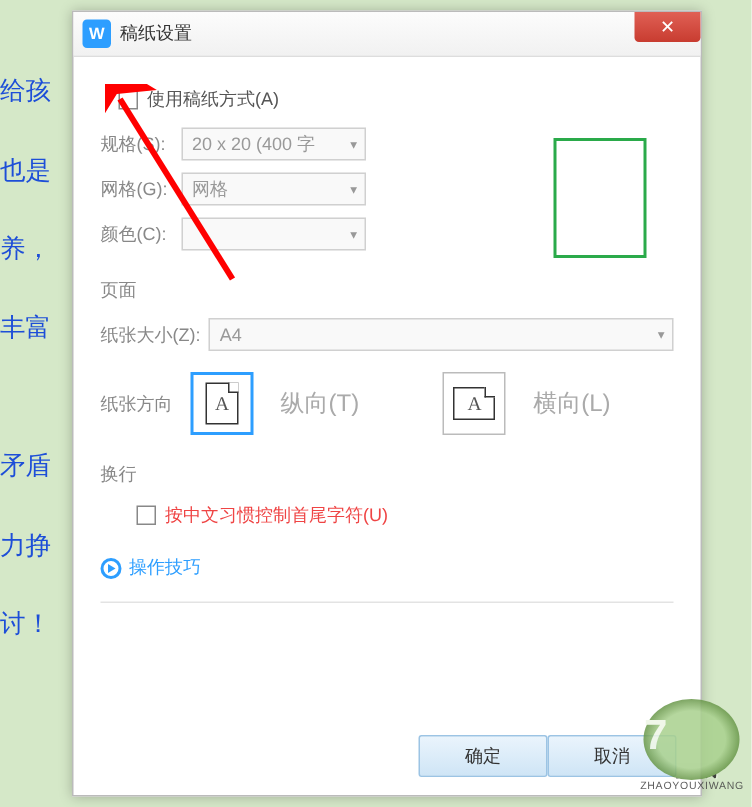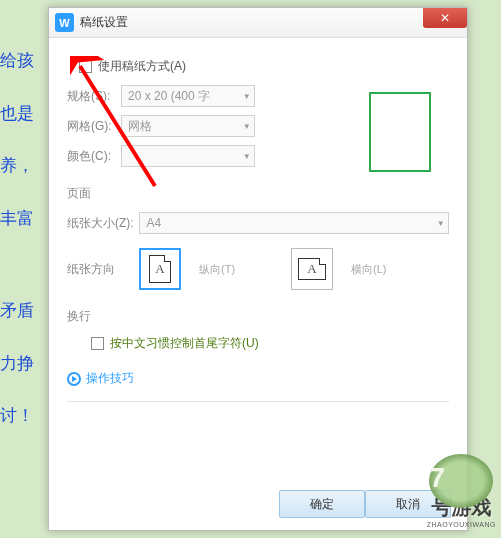--- a/index.html
+++ b/index.html
@@ -18,48 +18,48 @@
   .close-btn { position: absolute; right: 0; top: 0; width: 44px; height: 20px; background: linear-gradient(#e06055,#c83c30); color: #fff; display: flex; align-items: center; justify-content: center; font-size: 12px; border-bottom-left-radius: 3px; border-bottom-right-radius: 3px; cursor: pointer; }
   
   .content { padding: 20px 18px 10px 18px; font-size: 12px; color: #555; }
   
   .chk-row { display: flex; align-items: center; margin-bottom: 10px; padding-left: 12px; }
   .chk { width: 13px; height: 13px; border: 1px solid #888; background: #fff; margin-right: 6px; display: flex; align-items: center; justify-content: center; font-size: 10px; color: #555; cursor: pointer; }
   .chk.checked::after { content: "✓"; }
   
   .form-row { display: flex; align-items: center; margin-bottom: 8px; }
   .form-label { width: 54px; color: #888; font-size: 12px; text-align: left; }
-  .combo { height: 22px; border: 1px solid #d0d0d0; background: #f9f9f9; display: flex; align-items: center; padding: 0 6px; color: #999; font-size: 12px; position: relative; width: 134px; cursor: pointer; }
+  .combo { height: 22px; border: 1px solid #d0d0d0; background: #f9f9f9; display: flex; align-items: center; padding: 0 6px; color: #999; font-size: 12px; position: relative; width: 123px; cursor: pointer; }
   .combo .arrow { position: absolute; right: 5px; font-size: 9px; color: #999; }
   .combo.wide { width: 332px; }
   
   .preview { position: absolute; right: 36px; top: 84px; width: 62px; height: 80px; border: 2px solid #2aaa4a; background: #fff; }
   
   .section-label { margin: 18px 0 10px 0; color: #888; font-size: 12px; }
   
   .orient-row { display: flex; align-items: center; gap: 18px; }
   .orient-box { width: 42px; height: 42px; border: 1px solid #bbb; display: flex; align-items: center; justify-content: center; background: #fff; cursor: pointer; }
   .orient-box.sel { border: 2px solid #2d9eff; }
   .page-icon { width: 22px; height: 28px; border: 1px solid #333; display: flex; align-items: center; justify-content: center; font-size: 13px; font-family: serif; position: relative; }
   .page-icon.land { width: 28px; height: 22px; }
   .page-icon::before { content:""; position:absolute; top:-1px; right:-1px; width:6px; height:6px; border-left:1px solid #333; border-bottom:1px solid #333; background:#fff; }
-  .orient-text { color: #aaa; font-size: 11px; }
+  .orient-text { color: #aaa; font-size: 16px; }
   
   .tips { display: flex; align-items: center; gap: 5px; color: #2d9eff; margin-top: 18px; cursor: pointer; font-size: 12px; }
   .tips-icon { width: 14px; height: 14px; border: 2px solid #2d9eff; border-radius: 50%; display: flex; align-items: center; justify-content: center; }
   .tips-icon::after { content:""; width:0; height:0; border-left:5px solid #2d9eff; border-top:3px solid transparent; border-bottom:3px solid transparent; margin-left:1px; }
   
   .footer { position: absolute; bottom: 12px; right: 16px; display: flex; }
   .btn { width: 86px; height: 28px; border: 1px solid #9cc4e4; background: linear-gradient(#eaf4fc,#cfe5f6); display: flex; align-items: center; justify-content: center; font-size: 12px; color: #333; border-radius: 2px; cursor: pointer; }
   
   .divider { border-top: 1px solid #e3e3e3; margin: 8px 0 12px 0; }
   
   .watermark { position: absolute; right: 5px; bottom: 10px; opacity: 0.85; pointer-events: none; text-align:center; }
   .wm-circ { width: 64px; height: 54px; border-radius: 50%; background: radial-gradient(#a8d08d 50%, #5a8a3a 75%); position: relative; margin: 0 auto; }
-  .wm-text { font-size: 20px; font-weight: bold; color: #222; margin-top: -14px; text-shadow: 1px 1px 0 rgba(255,255,255,0.4); }
+  .wm-text { font-size: 11px; font-weight: bold; color: #222; margin-top: -14px; text-shadow: 1px 1px 0 rgba(255,255,255,0.4); }
   .wm-sub { font-size: 7px; color: #444; letter-spacing: 0.5px; }
   .wm-num { position: absolute; top: 8px; left: 0; font-size: 28px; color: #eef6e6; font-weight: bold; }
   
   
   .arrow-annot { position: absolute; left: 70px; top: 56px; width: 120px; height: 140px; pointer-events: none; z-index: 10; }
   .arrow-annot svg { width: 100%; height: 100%; }
 </style>
 </head>
 <body>
 
@@ -115,40 +115,40 @@
     <div class="section-label">页面</div>
 
     <div class="form-row">
       <div class="form-label" style="width:78px">纸张大小(Z):</div>
       <div class="combo wide">
         <span>A4</span>
         <span class="arrow">▾</span>
       </div>
     </div>
 
-    <div class="form-row" style="margin-top:14px; gap:12px;">
+    <div class="form-row" style="margin-top:14px; gap:0;">
       <div class="form-label" style="width:60px">纸张方向</div>
       <div class="orient-row">
         <div class="orient-box sel">
           <div class="page-icon">A</div>
         </div>
         <span class="orient-text">纵向(T)</span>
         <div style="width:20px"></div>
         <div class="orient-box">
           <div class="page-icon land">A</div>
         </div>
         <span class="orient-text">横向(L)</span>
       </div>
     </div>
 
     <div class="section-label">换行</div>
 
     <div class="chk-row" style="margin-left:12px">
       <div class="chk"></div>
-      <span style="color:#4d7c0f">按中文习惯控制首尾字符(U)</span>
+      <span style="color:#ef4444">按中文习惯控制首尾字符(U)</span>
     </div>
 
     <div class="tips">
       <div class="tips-icon"></div>
       <span>操作技巧</span>
     </div>
 
     <div class="divider" style="margin-top:14px"></div>
   </div>
 

